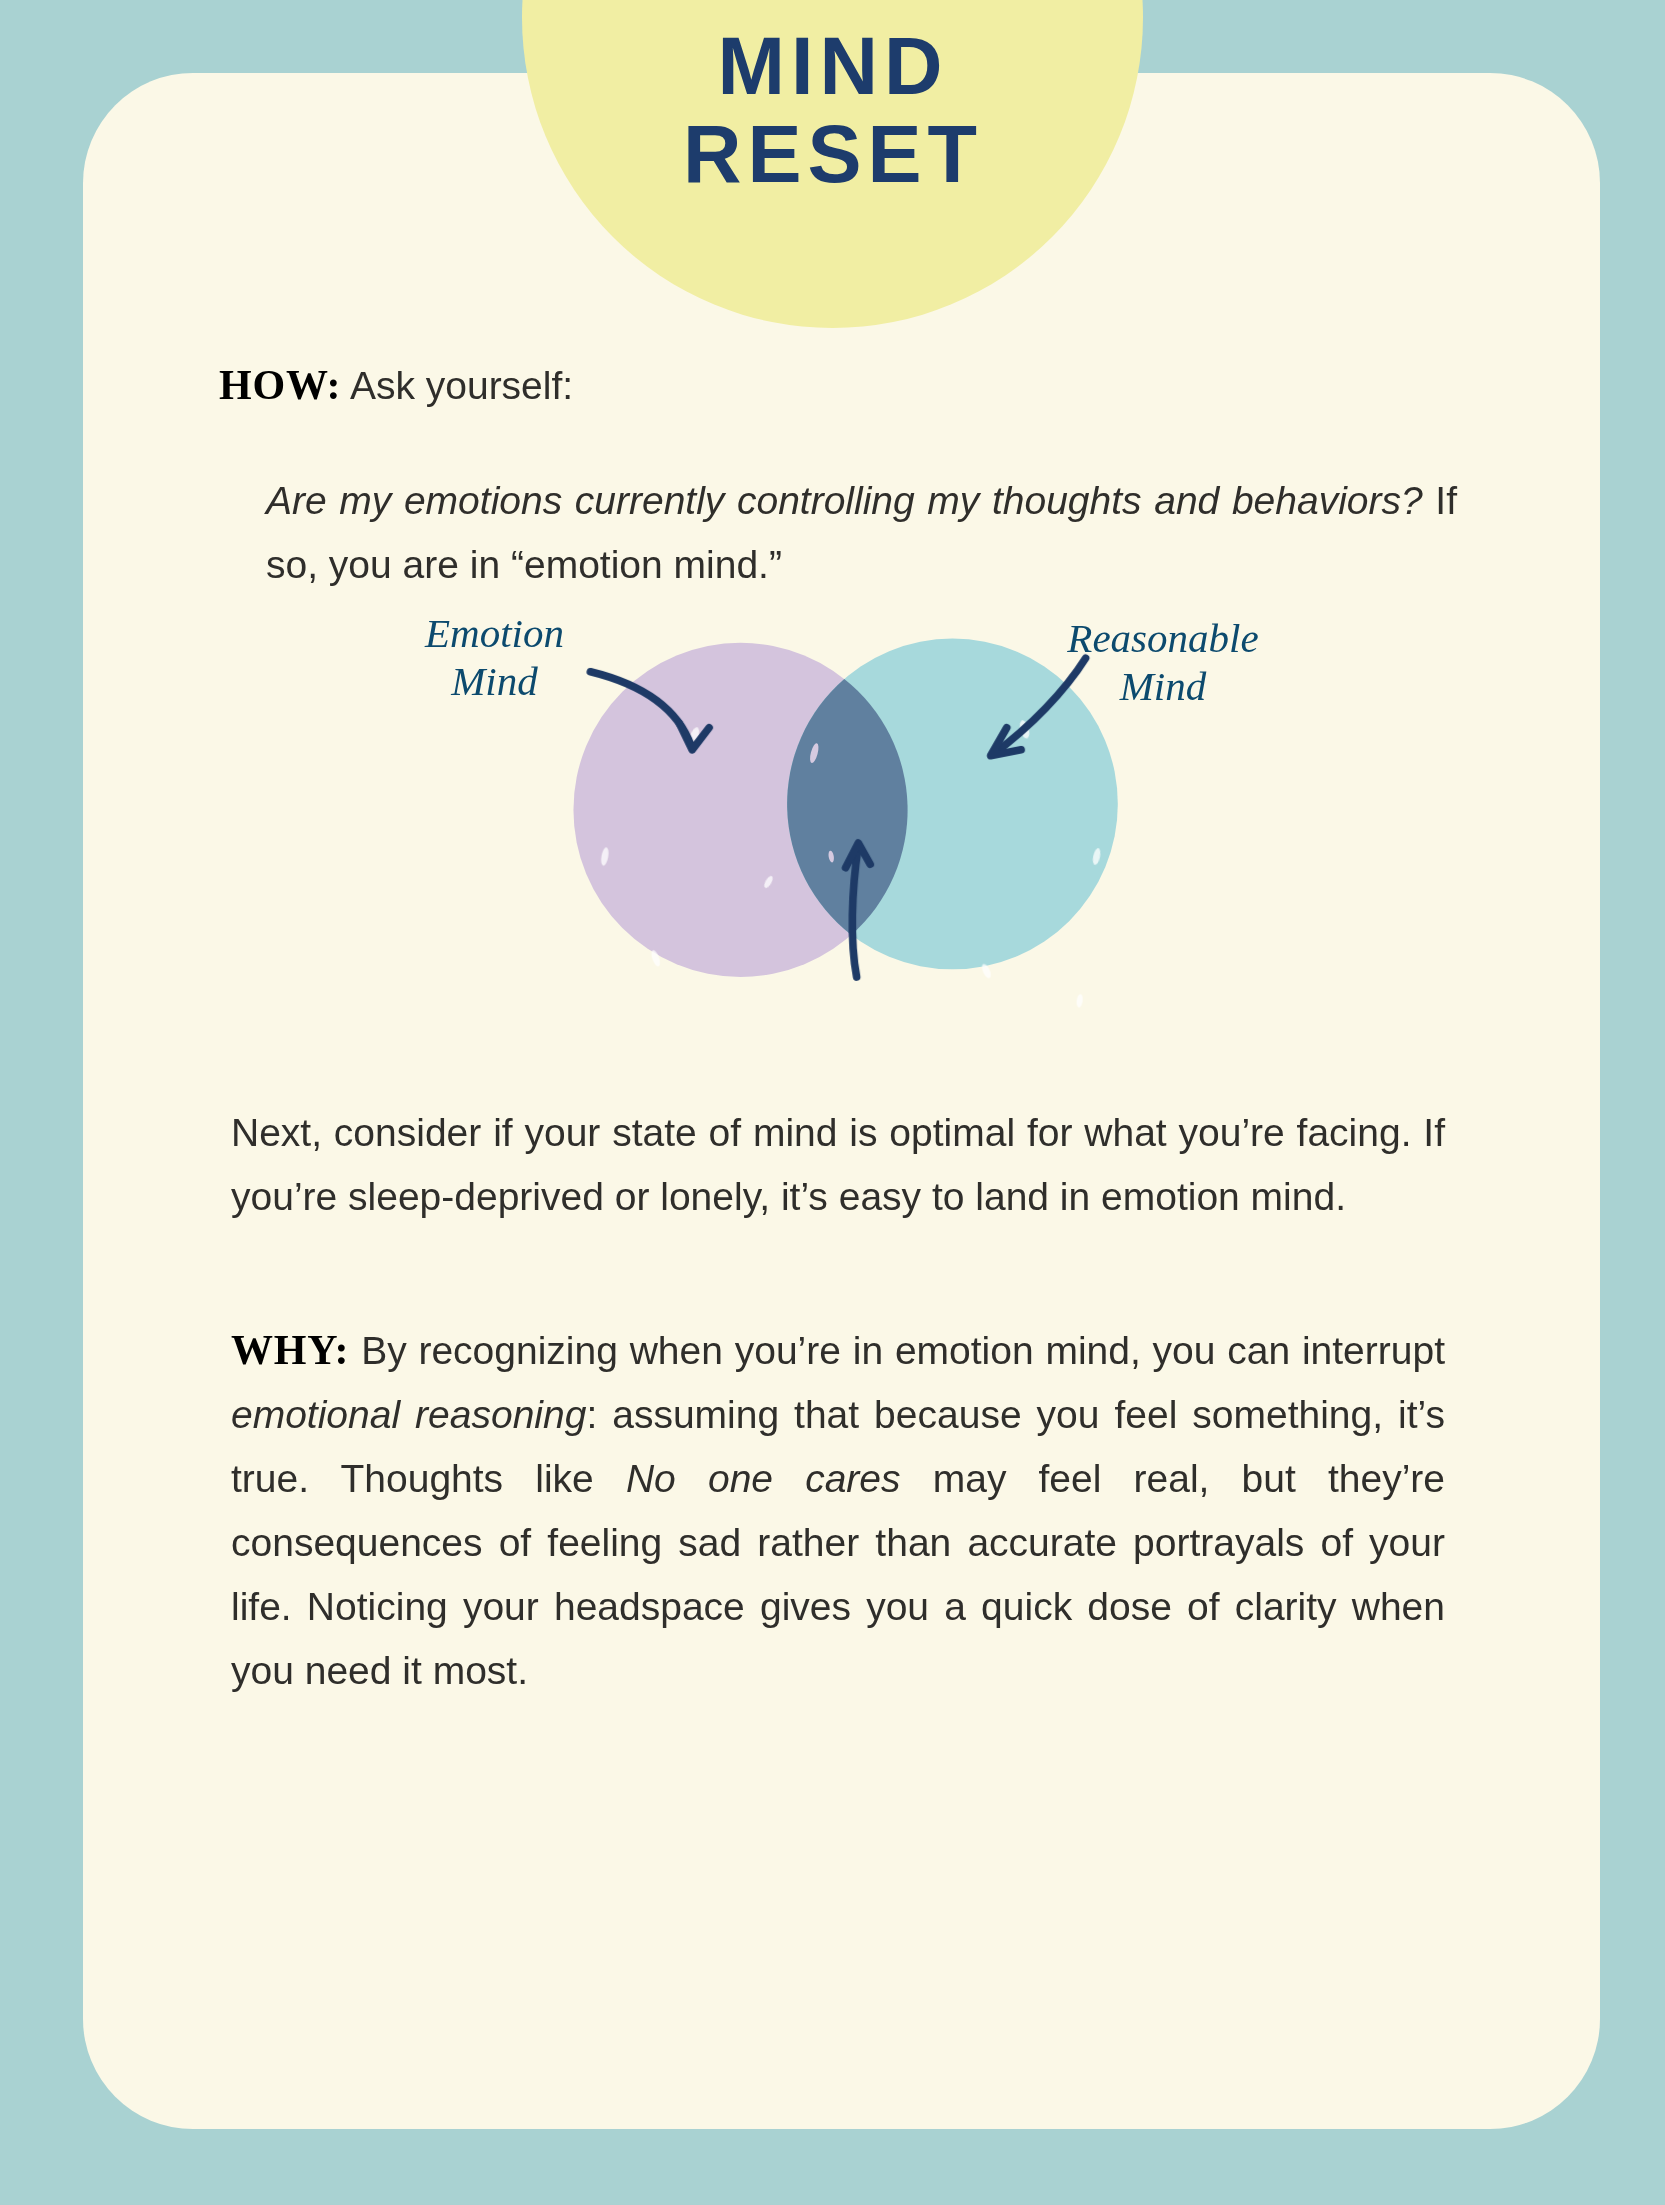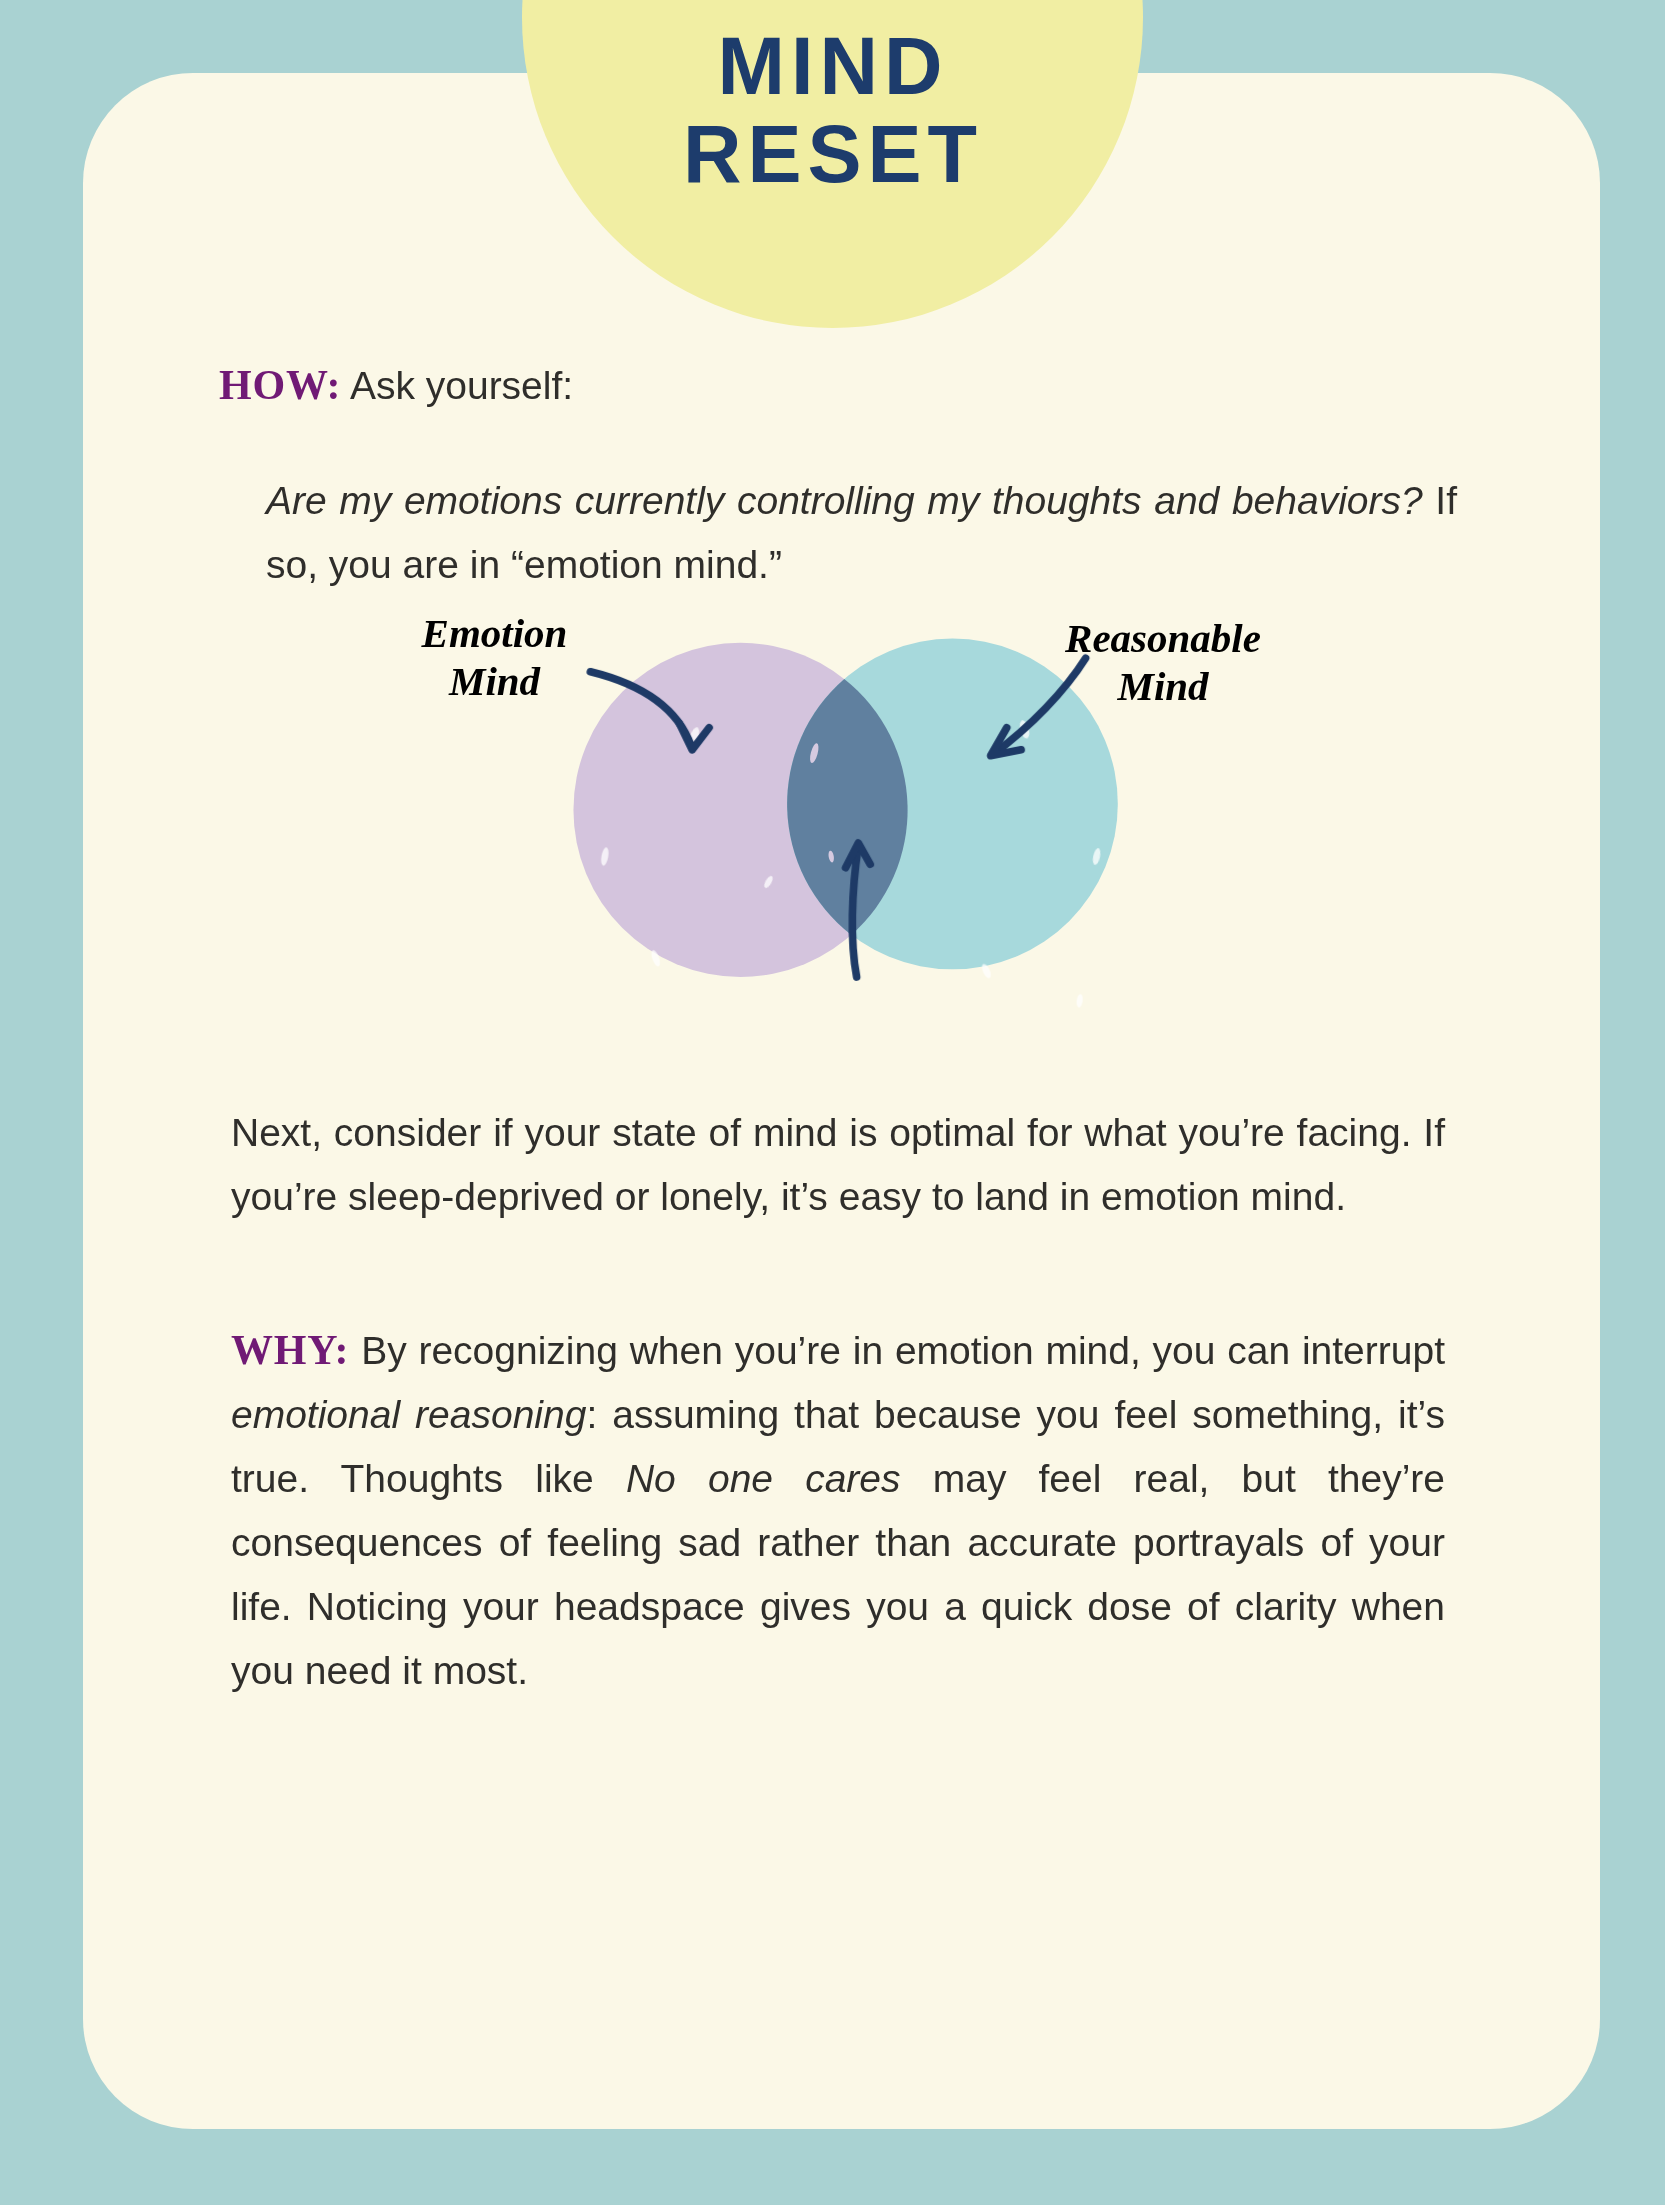--- a/index.html
+++ b/index.html
@@ -9,32 +9,32 @@
   .card{position:absolute;left:83px;top:73px;width:1517px;height:2056px;
         background:#fbf8e7;border-radius:110px;}
   .title-circle{position:absolute;left:522px;top:-293px;width:621px;height:621px;
         border-radius:50%;background:#f1eea3;}
   .title{position:absolute;left:0;top:22px;width:1666px;text-align:center;
         color:#1d3c6c;font-weight:bold;font-size:81px;line-height:88px;
         letter-spacing:6px;font-family:"Liberation Sans",sans-serif;}
   .content{position:absolute;left:219px;top:73px;width:1238px;color:#2f2e2b;
         font-size:39px;line-height:64px;}
   .how-line{margin:280px 0 0 0;text-align:left;}
-  .lead{font-family:"Liberation Serif",serif;font-weight:bold;color:#701a75;
+  .lead{font-family:"Liberation Serif",serif;font-weight:bold;color:#000000;
         font-size:42px;letter-spacing:0.8px;}
   .it{font-style:italic;}
   .bullets{margin:51px 0 0 0;padding:0;list-style:none;}
   .bullets li{position:relative;padding-left:47px;margin:0 0 5.1px 0;text-align:justify;}
   .tri{position:absolute;left:0;top:18.7px;width:0;height:0;
 War       border-left:22px solid #1e3f6d;border-top:12.7px solid transparent;
        border-bottom:12.7px solid transparent;}
   .figure{position:relative;margin-top:0;height:465px;}
   .figure svg{position:absolute;left:0;top:0;}
   .vlabel{position:absolute;font-family:"Liberation Serif",serif;
-        font-weight:bold;font-style:italic;color:#000000;font-size:41px;
+        font-weight:normal;font-style:italic;color:#0c4a6e;font-size:41px;
         line-height:48px;text-align:center;}
   .vlabel span{display:block;}
   .vlabel.emotion{left:140px;top:6.8px;width:271px;}
   .vlabel.reasonable{left:783px;top:12px;width:322px;}
   .vlabel.wise{left:451px;top:380px;width:356px;}
   .body-par{margin:12px;text-align:justify;}
   .body-par.next{margin-top:34px;}
   .body-par.why{margin-top:89px;}
 </style>
 </head>

